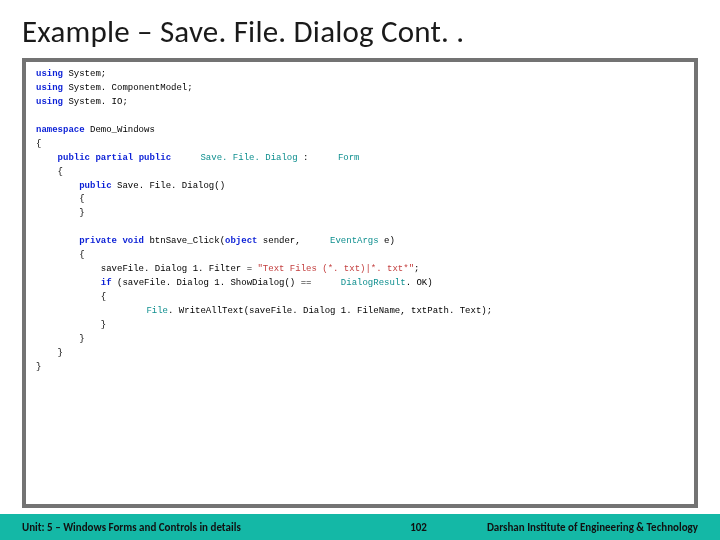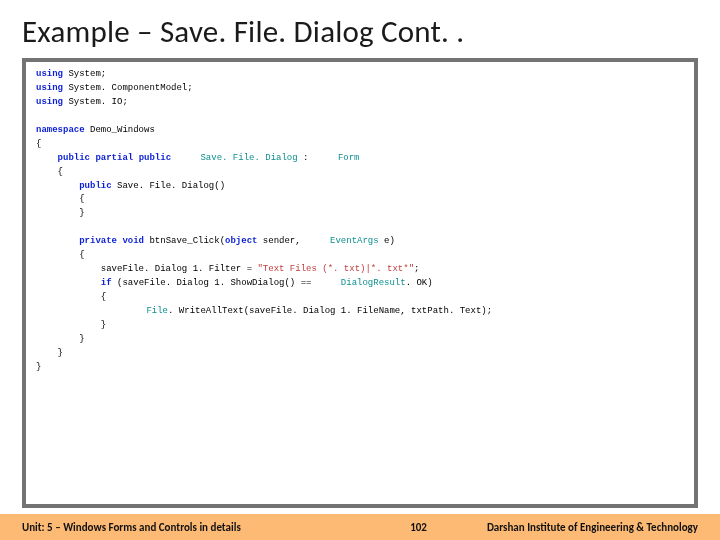--- a/index.html
+++ b/index.html
@@ -43,21 +43,21 @@
   .footer {
     position: absolute;
     left: 0; right: 0; bottom: 0;
     height: 26px;
     display: flex;
     align-items: center;
     padding: 0 22px;
     font-size: 11px;
     font-weight: 600;
     color: #111;
-    background: #fdba74;
+    background: #14b8a6;
   }
   .footer .unit { flex: 0 0 auto; }
   .footer .gap  { flex: 1; }
   .footer .page { margin-right: 60px; }
   .footer .inst { flex: 0 0 auto; }
 </style>
 </head>
 <body>
 
 <div class="slide">

